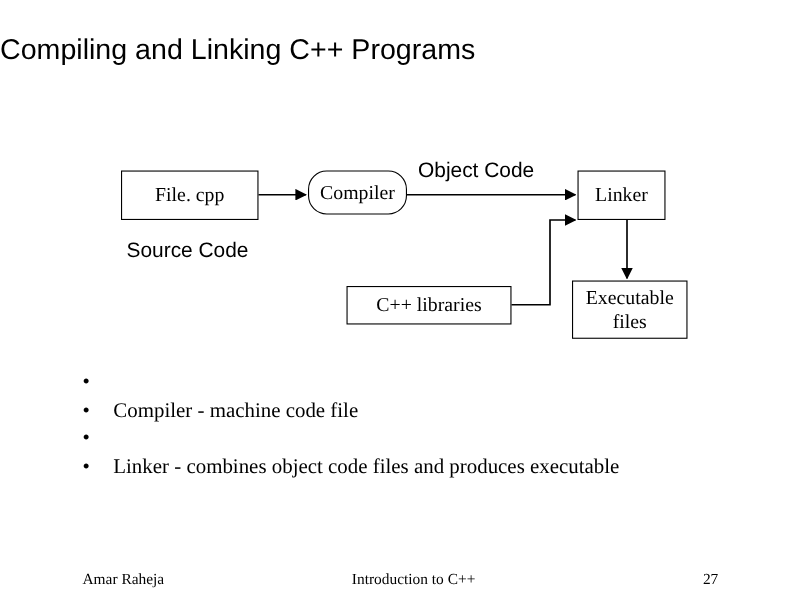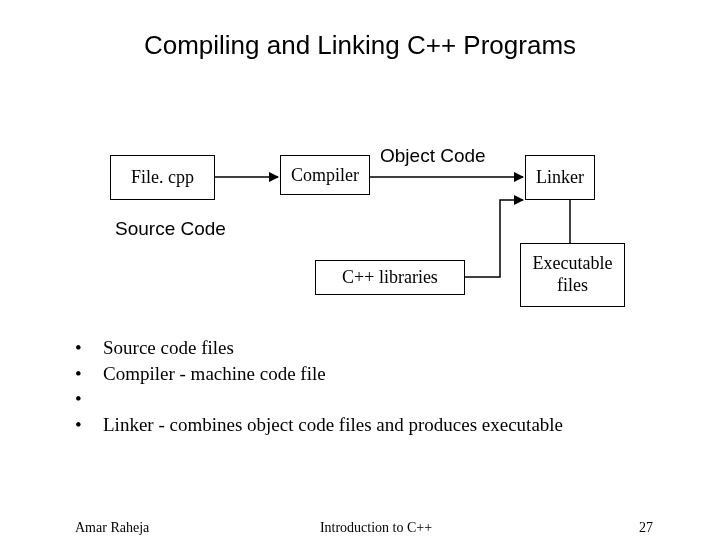--- a/index.html
+++ b/index.html
@@ -8,39 +8,39 @@
     height: 540px;
     background: #fff;
     font-family: Arial, Helvetica, sans-serif;
     position: relative;
     color: #000;
   }
   .title {
     position: absolute;
     top: 30px;
     width: 100%;
-    text-align: center;
+    text-align: left;
     font-size: 26px;
     font-weight: 400;
   }
   .box {
     position: absolute;
     border: 1px solid #000;
     background: #fff;
     display: flex;
     align-items: center;
     justify-content: center;
     font-size: 18px;
     font-family: "Times New Roman", Times, serif;
   }
-  .box-file   { left: 110px; top: 155px; width: 105px; height: 45px; }
-  .box-comp   { left: 280px; top: 155px; width: 90px;  height: 40px; }
-  .box-linker { left: 525px; top: 155px; width: 70px;  height: 45px; }
+  .box-file   { left: 110px; top: 155px; width: 125px; height: 45px; }
+  .box-comp   { left: 280px; top: 155px; width: 90px;  height: 40px; border-radius: 17px; }
+  .box-linker { left: 525px; top: 155px; width: 80px;  height: 45px; }
   .box-libs   { left: 315px; top: 260px; width: 150px; height: 35px; }
-  .box-exec   { left: 520px; top: 243px; width: 105px; height: 64px; text-align:center; line-height:1.2; }
+  .box-exec   { left: 520px; top: 255px; width: 105px; height: 53px; text-align:center; line-height:1.2; }
   .label {
     position: absolute;
     font-size: 19px;
     font-family: Arial, Helvetica, sans-serif;
   }
   .label-obj { left: 380px; top: 145px; }
   .label-src { left: 115px; top: 218px; }
   .bullets {
     position: absolute;
     left: 75px;
@@ -94,21 +94,20 @@
     <div>files</div>
   </div>
 </div>
 
 <div class="label label-obj">Object Code</div>
 <div class="label label-src">Source Code</div>
 
 <div class="bullets">
   <div class="row">
       <span class="dot">•</span>
-      <span>Source code files</span>
     </div>
   <div class="row">
       <span class="dot">•</span>
       <span>Compiler - machine code file</span>
     </div>
   <div class="row">
       <span class="dot">•</span>
     </div>
   <div class="row">
       <span class="dot">•</span>

